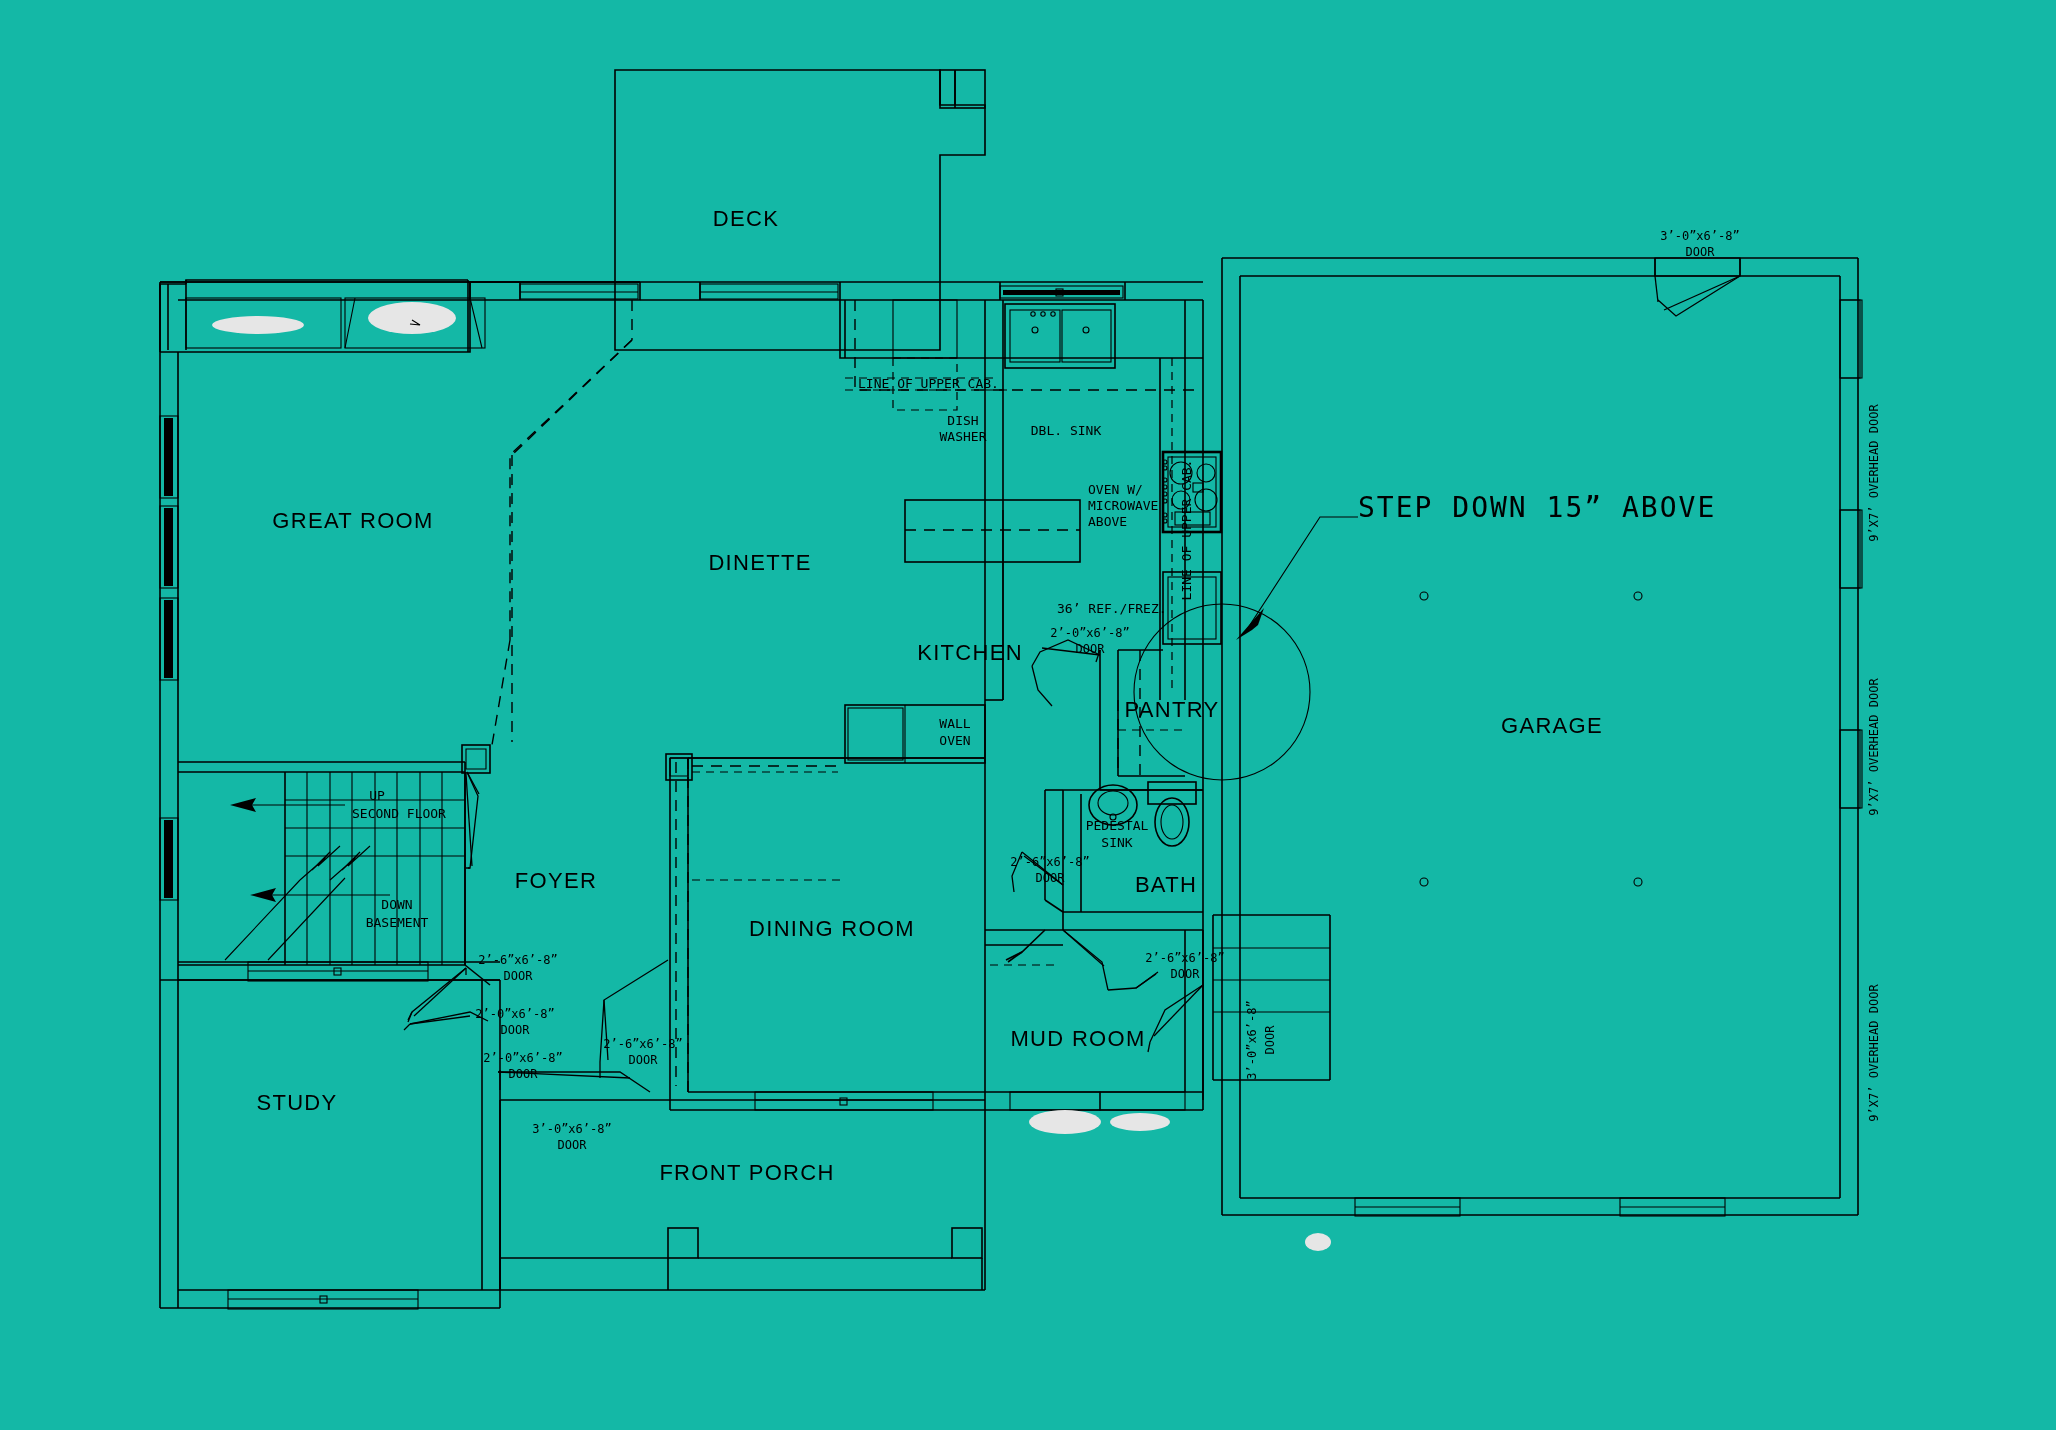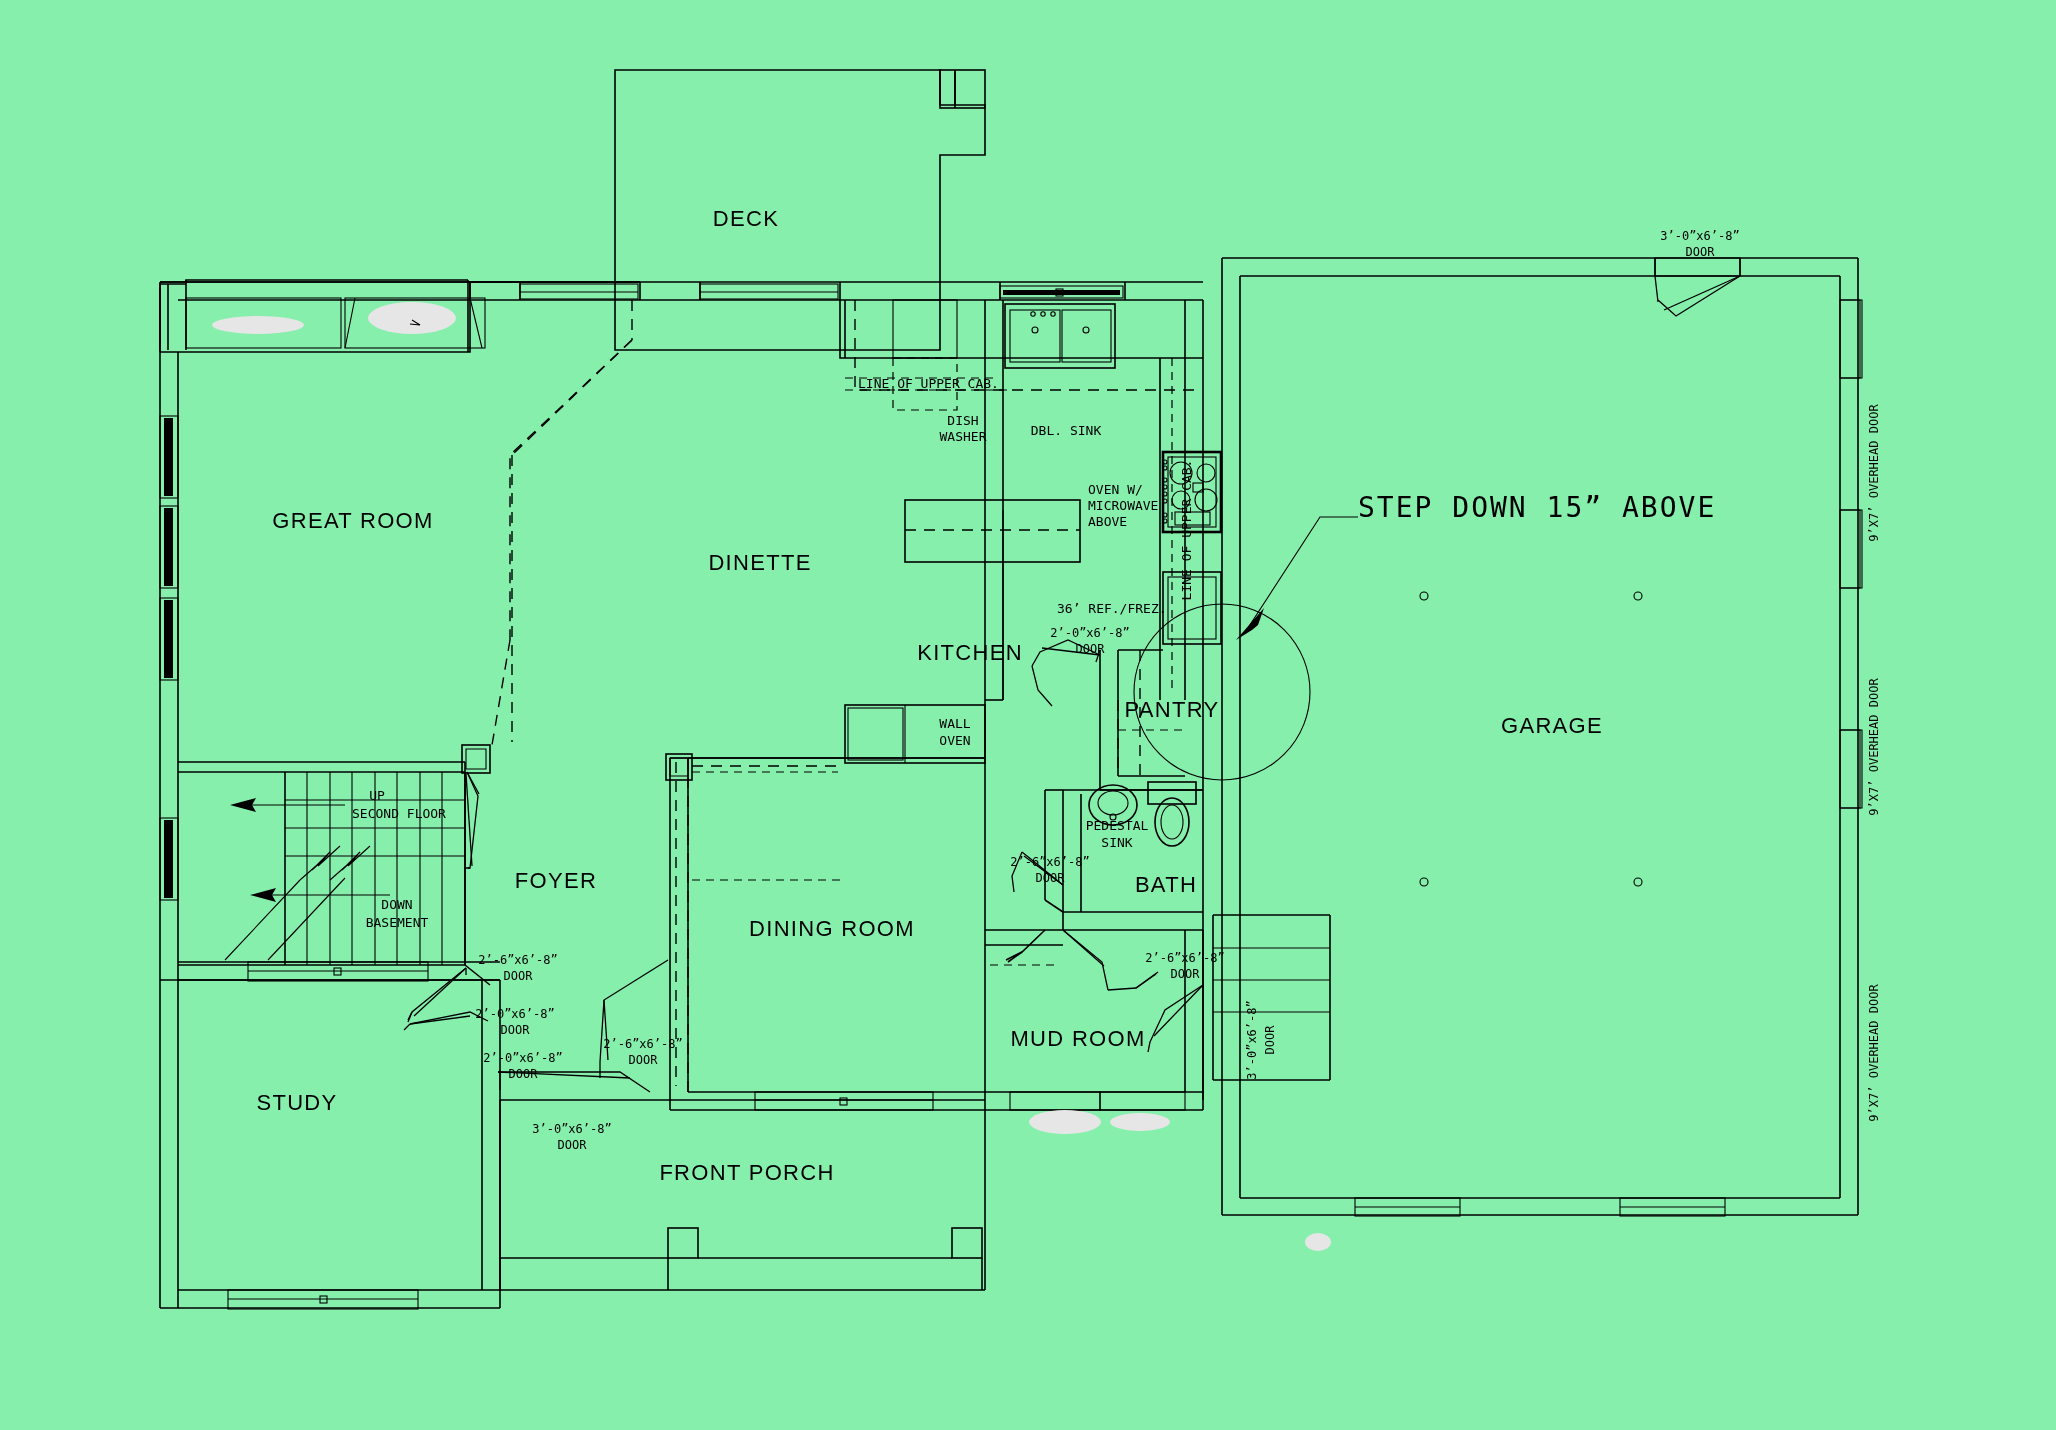--- a/index.html
+++ b/index.html
@@ -1,17 +1,17 @@
 <!DOCTYPE html>
 <html><head>
 <meta charset="utf-8">
 <style>
   html,body{margin:0;padding:0;background:#ffffff;}
   body{width:2056px;height:1430px;font-family:"Liberation Sans",sans-serif;overflow:hidden;}
-  #plan{position:relative;width:2056px;height:1430px;background:#86efac;}
+  #plan{position:relative;width:2056px;height:1430px;background:#14b8a6;}
   svg{position:absolute;left:0;top:0;}
   .rm-big{font-family:"Liberation Sans",sans-serif;font-size:22px;letter-spacing:1.3px;fill:#000;}
   .an{font-family:"DejaVu Sans Mono",monospace;font-size:13px;letter-spacing:0px;fill:#000;}
   .an2{font-family:"DejaVu Sans Mono",monospace;font-size:12px;letter-spacing:0px;fill:#000;}
   .step{font-family:"DejaVu Sans Mono",monospace;font-size:28px;letter-spacing:2px;fill:#000;}
   .w1{fill:none;stroke:#000;stroke-width:1.6;}
   .w2{fill:none;stroke:#000;stroke-width:2.6;}
   .wt{fill:none;stroke:#000;stroke-width:1.1;}
   .dash{fill:none;stroke:#000;stroke-width:1.4;stroke-dasharray:11 8;}
   .dashf{fill:none;stroke:#000;stroke-width:1.2;stroke-dasharray:8 6;}

